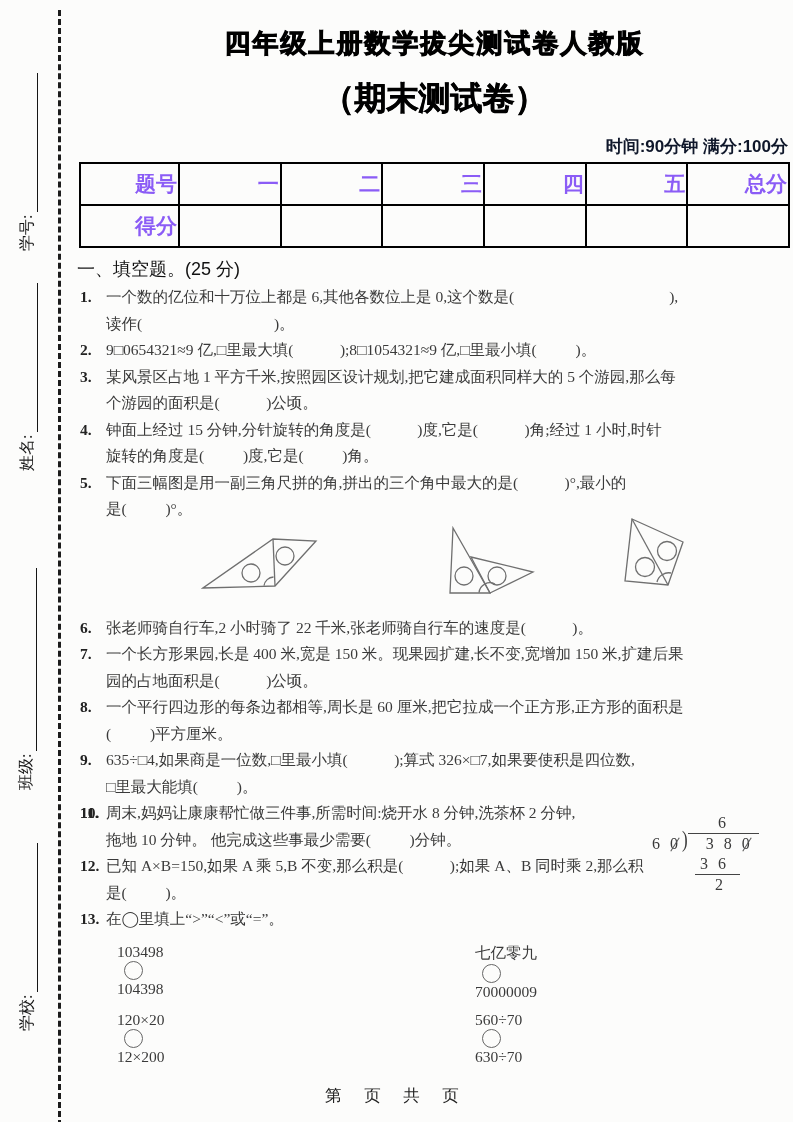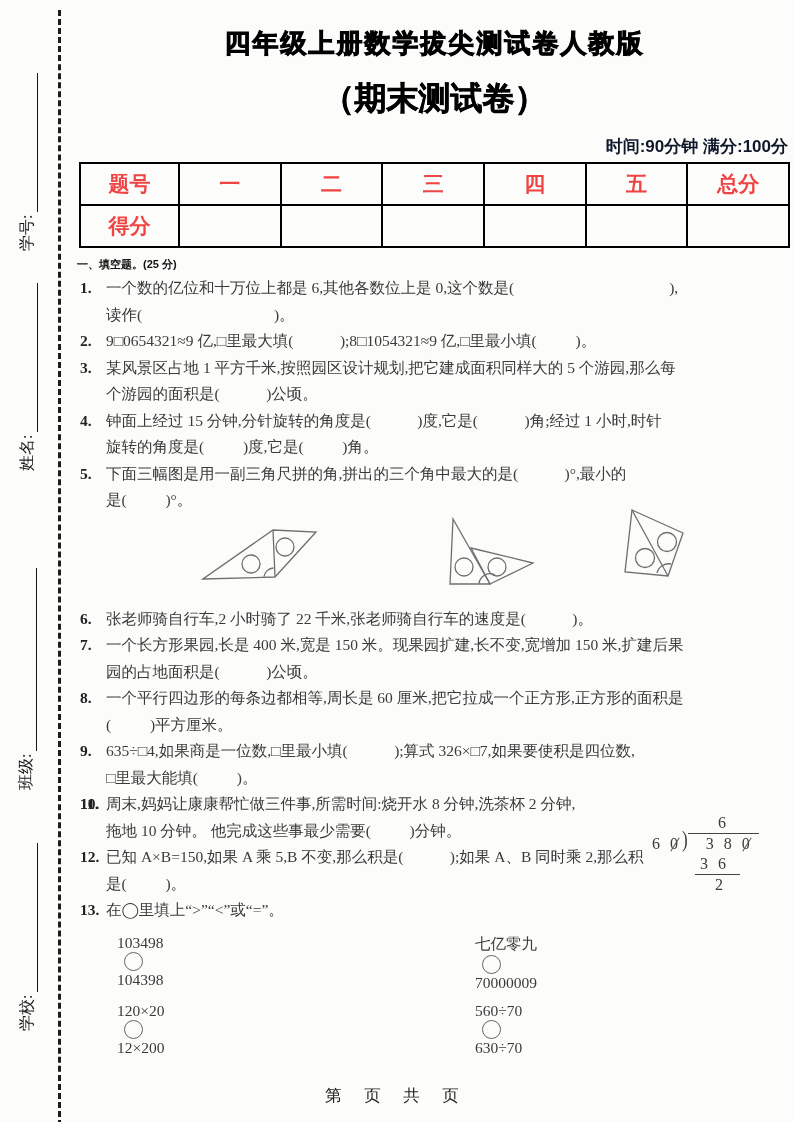--- a/index.html
+++ b/index.html
@@ -25,26 +25,26 @@
     font-weight:bold; font-size:26px; letter-spacing:2px; color:#000;
     -webkit-text-stroke:1px #000; }
   .subtitle { text-align:center; font-family:"Liberation Sans","DejaVu Sans",sans-serif;
     font-weight:bold; font-size:32px; margin-top:16px; color:#000;
     -webkit-text-stroke:0.6px #000; }
   .meta { text-align:right; font-family:"Liberation Sans","DejaVu Sans",sans-serif;
     font-weight:bold; font-size:17px; margin-top:14px; color:#0f172a; padding-right:2px; }
 
   table.score-table { width:100%; border-collapse:collapse; margin-top:4px;
     table-layout:fixed; background:transparent; }
-  table.score-table td { border:2.2px solid #000; height:38px; text-align:center;
+  table.score-table td { border:2.2px solid #000; height:38px; text-align:right;
     font-family:"Liberation Sans","DejaVu Sans",sans-serif; font-weight:bold;
-    font-size:21px; color:#ef4444;margin-left:19px; }
+    font-size:21px; color:#8b5cf6;margin-left:19px; }
 
   .section-heading { font-family:"Liberation Sans","DejaVu Sans",sans-serif;
-    font-weight:bold; font-size:11px; color:#111; margin:9px 0 3px -2px; }
+    font-weight:normal; font-size:18px; color:#111; margin:9px 0 3px -2px; }
 
   .q { position:relative; padding-left:27px; font-size:15.5px; line-height:26.5px; color:#3a3a3a; }
   .q .no { position:absolute; left:1px; top:0; font-weight:bold; color:#222; }
   .q .qt { white-space:pre-wrap; }
   .q.narrow { padding-right:138px; }
 
   .figures { position:relative; height:90px; margin-top:2px; }
   .figures svg { position:absolute; }
   #fig1 { left:122px; top:6px; }
   #fig2 { left:366px; top:0px; }

